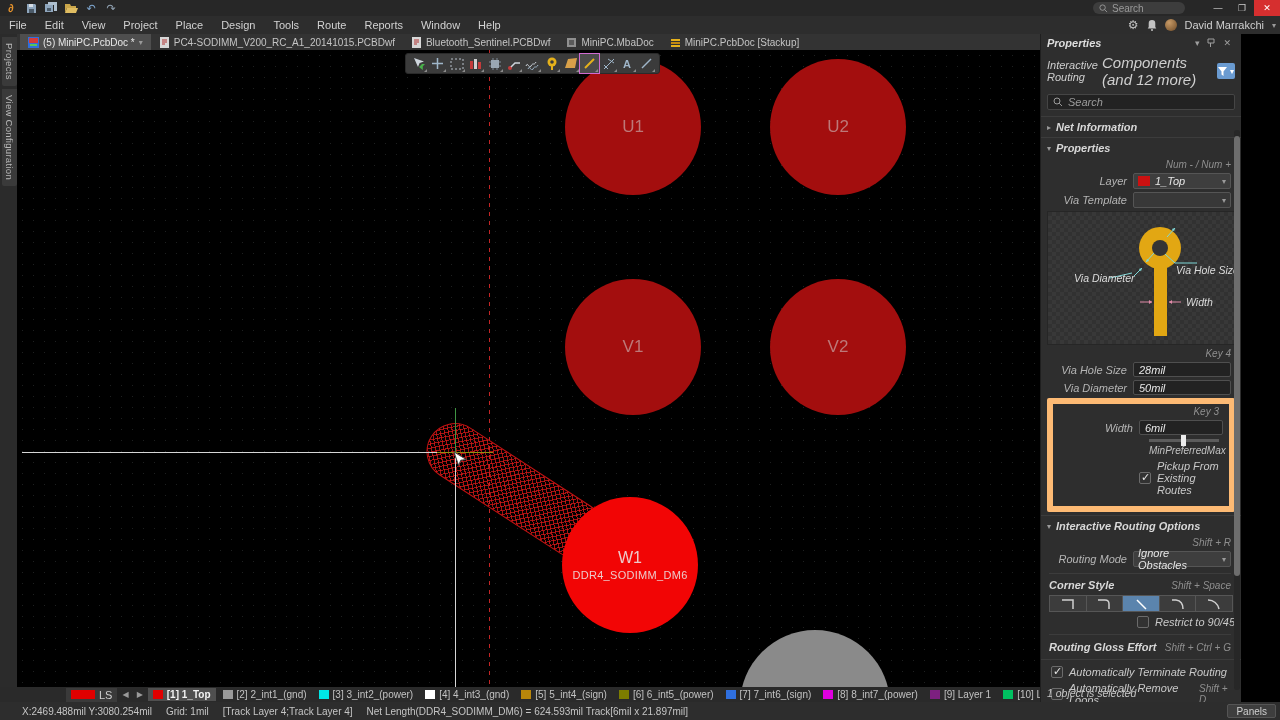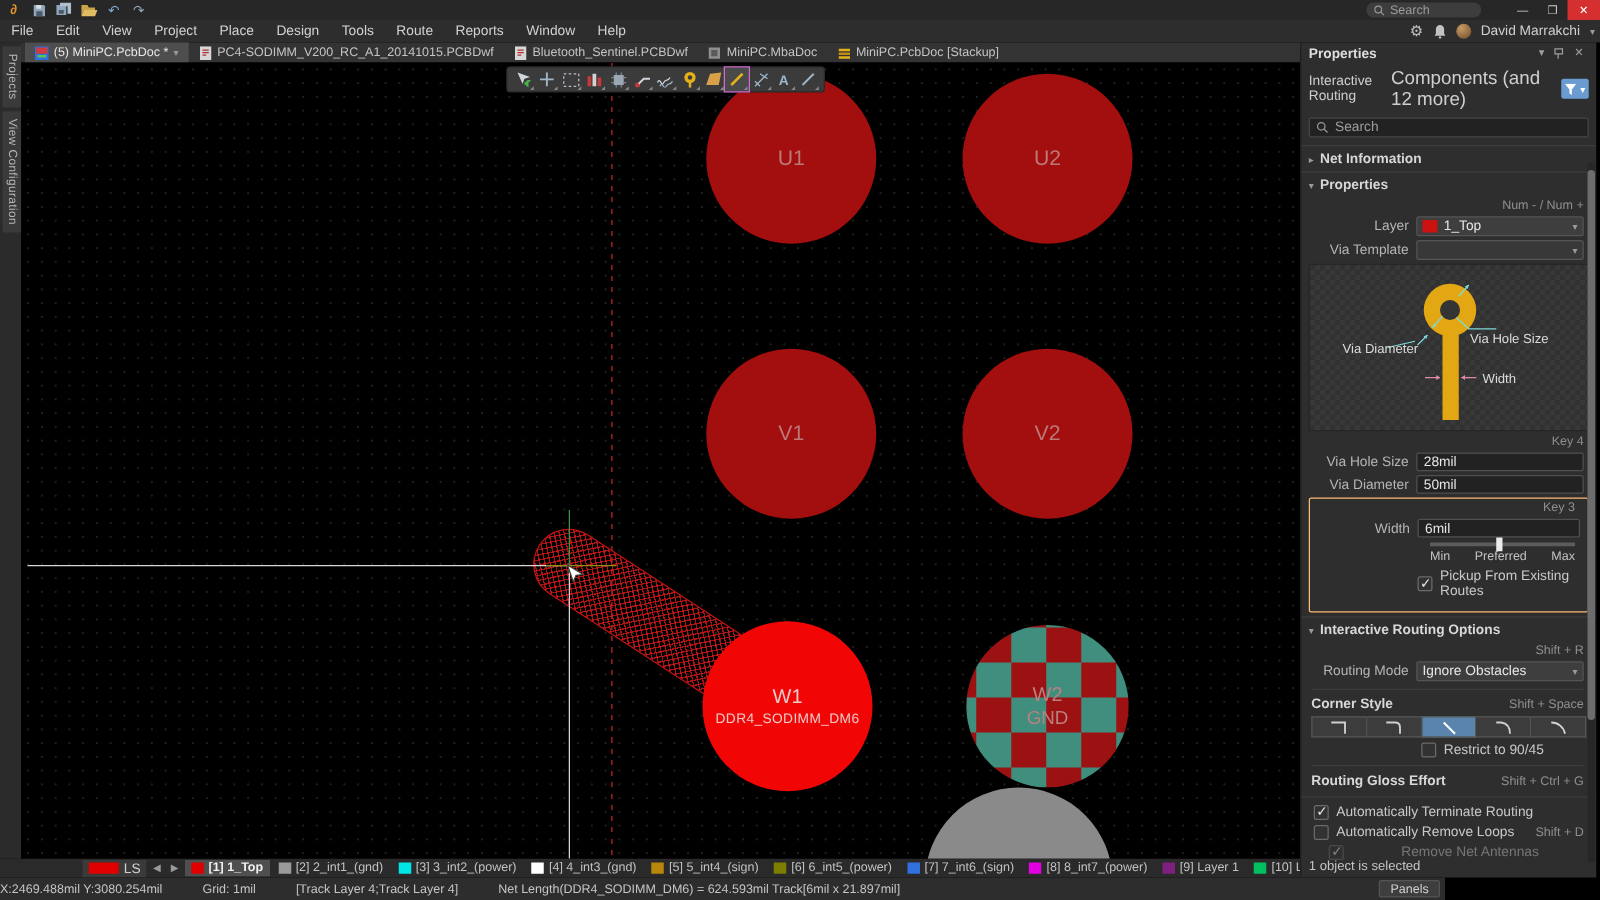--- a/index.html
+++ b/index.html
@@ -67,22 +67,22 @@
 
   
   #ftoolbar { position:absolute; left:388px; top:3px; height:21px; background:#3b3b3b; border:1px solid #2a2a2a;
     border-radius:3px; display:flex; align-items:center; padding:0 3px; }
   .tool { width:19px; height:19px; position:relative; display:flex; align-items:center; justify-content:center; }
   .tool::after { content:""; position:absolute; right:1px; bottom:1px; border-left:3px solid transparent;
     border-bottom:3px solid #8a8a8a; }
   .tool.active { background:#4a4a4a; outline:1px solid #d06bd0; }
 
   
-  #panel { position:absolute; left:1040px; top:34px; width:237px; height:668px; background:#2e2e2e;
-    border-left:1px solid #1f1f1f; overflow:hidden; font-size:11px; }
+  #panel { position:absolute; left:1040px; top:34px; width:201px; height:668px; background:#2e2e2e;
+    border-left:1px solid #1f1f1f; overflow:hidden; font-size:11px;font-style:italic; }
   #panel-header { height:17px; display:flex; align-items:center; padding:0 6px; color:#dedede; font-weight:bold; }
   #panel-header .sp { flex:1; }
   .ph-icon { color:#9f9f9f; font-size:9px; padding:0 4px; font-weight:normal; }
   #mode-row { display:flex; align-items:center; padding:3px 6px 4px 6px; }
   #mode-row .sp { flex:1; }
   #scope-label { color:#cfcfcf; font-size:15px; margin-right:5px; }
   #filter-btn { width:30px; height:16px; background:#6a9bd1; border-radius:2px; display:flex; align-items:center;
     justify-content:center; gap:3px; color:#fff; }
   #psearch { margin:2px 6px 6px 6px; height:16px; background:#222; border:1px solid #454545; border-radius:2px;
     display:flex; align-items:center; gap:5px; padding:0 5px; color:#9c9c9c; }
@@ -97,21 +97,21 @@
     padding:0 5px; display:flex; align-items:center; }
   .pdrop { height:16px; background:#3e3e3e; border:1px solid #555; border-radius:2px; color:#e6e6e6;
     padding:0 4px; display:flex; align-items:center; gap:5px; }
   .pdrop .sp { flex:1; }
   .swatch { width:12px; height:10px; flex:none; }
   #preview { margin:3px 6px; height:134px; position:relative; border:1px solid #262626;
     background-color:#313131;
     background-image:linear-gradient(45deg,#383838 25%,transparent 25%,transparent 75%,#383838 75%),
                      linear-gradient(45deg,#383838 25%,transparent 25%,transparent 75%,#383838 75%);
     background-size:8px 8px; background-position:0 0,4px 4px; }
-  .groupbox { border:1px solid #fdba74; border-radius:2px; margin:3px 6px; padding:1px 0 6px 0; }
+  .groupbox { border:6px solid #fdba74; border-radius:2px; margin:3px 6px; padding:1px 0 6px 0; }
   .slider-wrap { margin:4px 10px 0 96px; }
   .slider-track { height:3px; background:#5c5c5c; position:relative; }
   .slider-handle { position:absolute; width:5px; height:11px; background:#ececec; top:-4px; left:46%; }
   .slider-labels { display:flex; justify-content:space-between; color:#c2c2c2; font-size:10px; margin-top:3px; }
   .cb { display:flex; align-items:center; gap:6px; color:#c9c9c9; margin:4px 0 4px 10px; }
   .cb .box { width:12px; height:12px; background:#323232; border:1px solid #6b6b6b; border-radius:2px;
     position:relative; flex:none; }
   .cb.checked .box::after { content:"✓"; position:absolute; left:1px; top:-2px; color:#e6e6e6; font-size:11px; }
   .cb.disabled { opacity:.45; }
   .cb .sp { flex:1; }
@@ -134,22 +134,22 @@
   #layerbar { position:absolute; left:0; top:687px; width:1040px; height:15px; background:#2a2a2a;
     display:flex; align-items:center; gap:2px; padding-left:66px; white-space:nowrap; overflow:hidden; }
   .ls-chip { display:flex; align-items:center; gap:4px; background:#3a3a3a; padding:1px 5px; }
   .ls-chip .swl { width:24px; height:9px; background:#e00000; }
   .lnav { color:#9a9a9a; font-size:8px; padding:0 3px; }
   .litem { display:flex; align-items:center; gap:4px; padding:1px 5px; color:#c2c2c2; font-size:10px; }
   .litem.active { background:#4f4f4f; color:#f2f2f2; font-weight:bold; }
   .lsw { width:10px; height:9px; flex:none; }
 
   
-  #statusbar { position:absolute; left:0; top:702px; width:1156px; height:18px; background:#2d2d2d;
-    display:flex; align-items:center; gap:32px; padding:0 0; color:#c5c5c5; font-size:10px; white-space:nowrap; overflow:hidden; }
+  #statusbar { position:absolute; left:0; top:702px; width:1280px; height:18px; background:#2d2d2d;
+    display:flex; align-items:center; gap:14px; padding:0 22px; color:#c5c5c5; font-size:10px; white-space:nowrap; overflow:hidden; }
   #panels-btn { position:absolute; right:4px; top:2px; height:14px; background:#3e3e3e; border:1px solid #555;
     border-radius:2px; display:flex; align-items:center; padding:0 8px; color:#d0d0d0; }
 </style>
 </head>
 <body>
 
 <div id="titlebar">
   <div class="qicons">
     <span class="qicon" style="color:#e8942c;font-weight:bold;">∂</span>
     <span class="qicon">
@@ -274,24 +274,20 @@
   <div class="padc pad-dark" style="left:548px;top:229px;width:136px;height:136px;">
       <span>V1</span>
     </div>
   <div class="padc pad-dark" style="left:753px;top:229px;width:136px;height:136px;">
       <span>V2</span>
     </div>
   <div class="padc pad-hot" style="left:545px;top:447px;width:136px;height:136px;">
     <span>W1</span>
     <span class="net">DDR4_SODIMM_DM6</span>
   </div>
-  <div class="padc pad-gnd" style="left:756px;top:450px;width:130px;height:130px;">
-    <span>W2</span>
-    <span class="net">GND</span>
-  </div>
   <div id="partial-pad"></div>
 
   <div class="guide" id="xline-h"></div>
   <div class="guide" id="xline-h2"></div>
   <div class="guide" id="xline-v"></div>
   <div class="guide" id="xline-v2"></div>
   <svg class="guide" id="cursor" width="15" height="19" viewBox="0 0 15 19">
       <path d="M1 1l4.6 13.4 2.2-5.2 5.6-.6z" fill="#fff" stroke="#444"></path>
     </svg>
 

